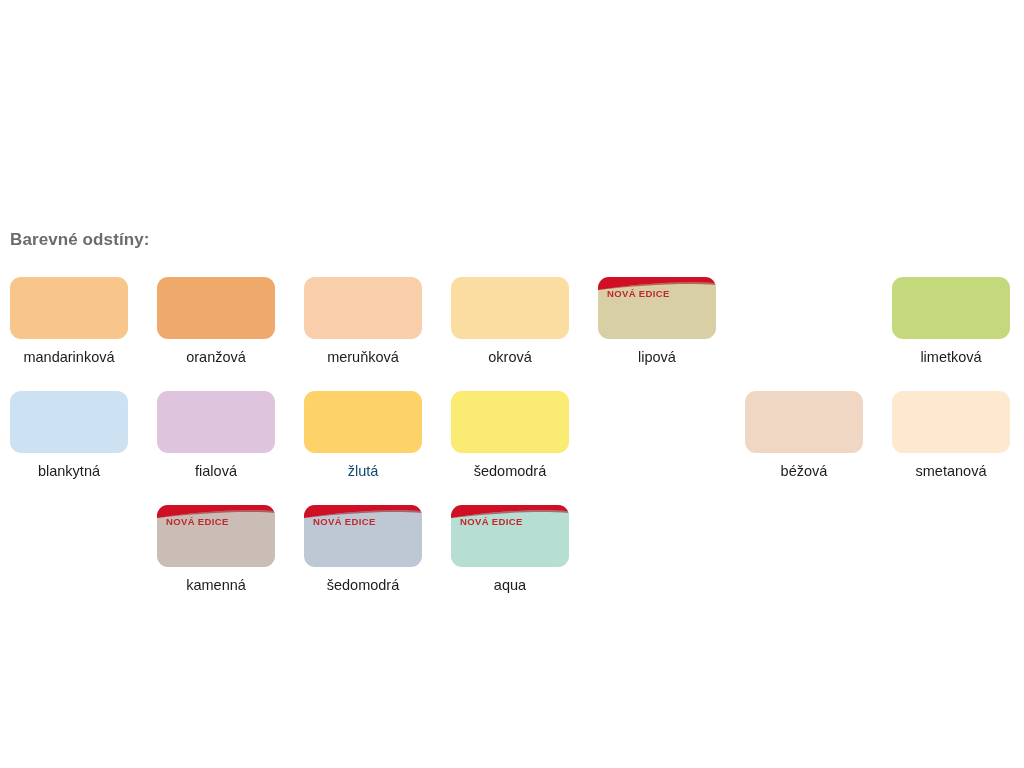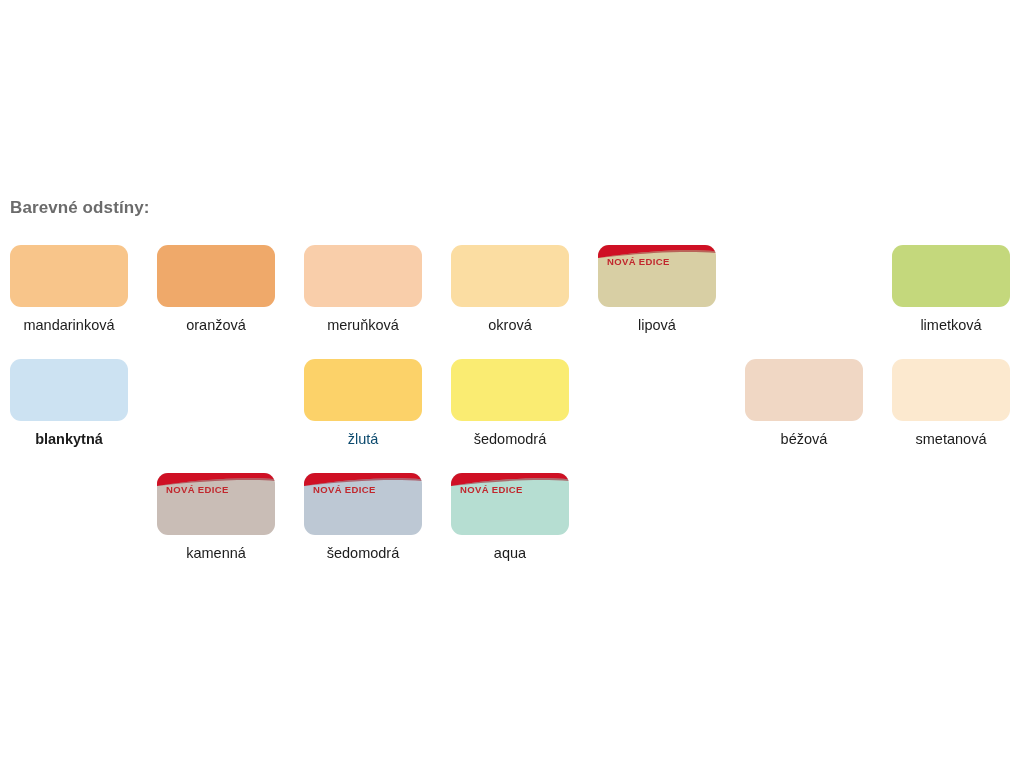--- a/index.html
+++ b/index.html
@@ -13,20 +13,21 @@
     background: #ffffff;
     font-family: "Liberation Sans", sans-serif;
     overflow: hidden;
   }
 
   #page {
     position: relative;
     width: 1024px;
     height: 657px;
     background: #ffffff;
+    margin-top: 32px;
   }
 
   
   .section-heading {
     position: absolute;
     left: 10px;
     top: 198px;
     font-size: 17px;
     font-weight: bold;
     color: #6b6b6b;
@@ -126,21 +127,25 @@
           <div class="swatch-caption" style="color: rgb(28, 28, 28);">lipová</div>
         </div>
         <div class="swatch-cell" style="left: 892px;">
           <div class="swatch-chip" style="background: rgb(196, 216, 124); width: 118px; height: 62px;"></div>
           <div class="swatch-caption" style="color: rgb(28, 28, 28);">limetková</div>
         </div>
       </div>
       <div class="swatch-row" style="height: 114px;">
         <div class="swatch-cell" style="left: 10px;">
           <div class="swatch-chip" style="background: rgb(204, 226, 242); width: 118px; height: 62px;"></div>
-          <div class="swatch-caption" style="color: rgb(28, 28, 28); font-weight: bold;">blankytná</div>
+          <div class="swatch-caption" style="color: rgb(28, 28, 28);">blankytná</div>
+        </div>
+        <div class="swatch-cell" style="left: 157px;">
+          <div class="swatch-chip" style="background: rgb(223, 196, 222); width: 118px; height: 62px;"></div>
+          <div class="swatch-caption" style="color: rgb(28, 28, 28);">fialová</div>
         </div>
         <div class="swatch-cell" style="left: 304px;">
           <div class="swatch-chip" style="background: rgb(252, 210, 105); width: 118px; height: 62px;"></div>
           <div class="swatch-caption" style="color: #0c4a6e;">žlutá</div>
         </div>
         <div class="swatch-cell" style="left: 451px;">
           <div class="swatch-chip" style="background: rgb(250, 236, 114); width: 118px; height: 62px;"></div>
           <div class="swatch-caption" style="color: rgb(28, 28, 28);">šedomodrá</div>
         </div>
         <div class="swatch-cell" style="left: 745px;">

